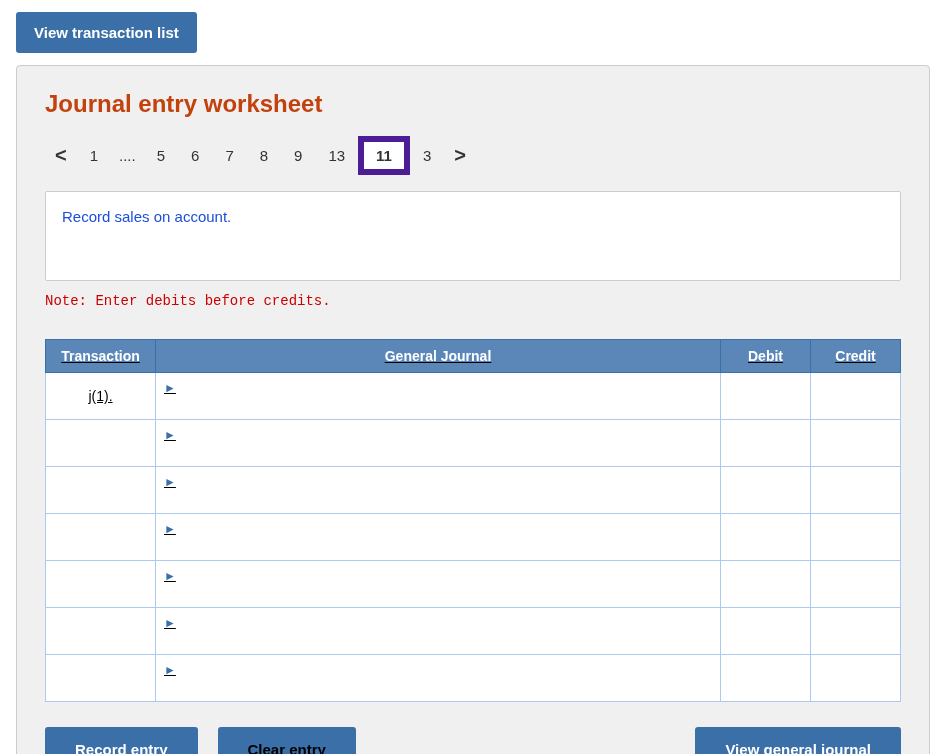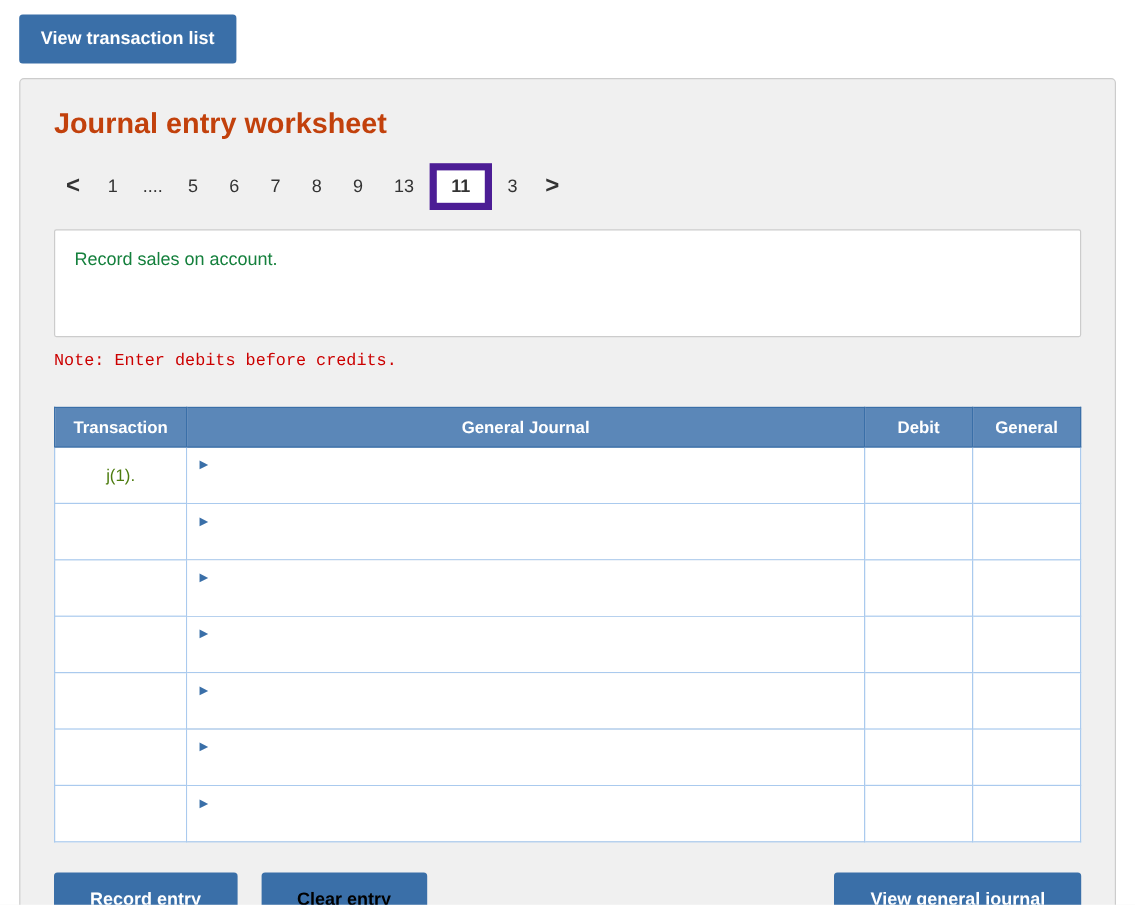--- a/index.html
+++ b/index.html
@@ -80,35 +80,36 @@
       color: #333;
     }
 
     .description-box {
       background: #fff;
       border: 1px solid #ccc;
       padding: 16px;
       min-height: 90px;
       margin-bottom: 12px;
       font-size: 15px;
-      color: #15803d;
+      color: #1d4ed8;
       border-radius: 2px;
     }
 
     .note-text {
       color: #cc0000;
       font-size: 14px;
       margin-bottom: 30px;
       font-family: 'Courier New', monospace;
     }
 
     .journal-table {
       width: 100%;
       border-collapse: collapse;
       margin-bottom: 25px;
+      text-decoration: underline;
     }
 
     .journal-table th {
       background: #5b87b8;
       color: #fff;
       font-weight: bold;
       font-size: 14px;
       padding: 8px 10px;
       border: 1px solid #3a6fa8;
       text-align: center;
@@ -131,21 +132,21 @@
     .journal-table td {
       padding: 5px 8px;
       border: 1px solid #aacaee;
       background: #fff;
       height: 30px;
     }
 
     .journal-table td.transaction-cell {
       text-align: center;
       font-size: 14px;
-      color: #4d7c0f;
+      color: #000000;
     }
 
     .journal-table td.journal-cell {
       
       position: relative;
     }
 
     .arrow-indent {
       color: #3a6fa8;
       font-size: 12px;
@@ -232,21 +233,21 @@
   </div>
 
   <div class="note-text">Note: Enter debits before credits.</div>
 
   <table class="journal-table">
     <thead>
       <tr>
         <th class="transaction-col">Transaction</th>
         <th class="journal-col">General Journal</th>
         <th class="debit-col">Debit</th>
-        <th class="credit-col">General</th>
+        <th class="credit-col">Credit</th>
       </tr>
     </thead>
     <tbody>
       <tr>
         <td class="transaction-cell">j(1).</td>
         <td class="journal-cell">
           <span class="arrow-indent">►</span>
           <input class="input-field" type="text" value="" style="">
         </td>
         <td><input class="input-field" type="text" value="" style=""></td>

